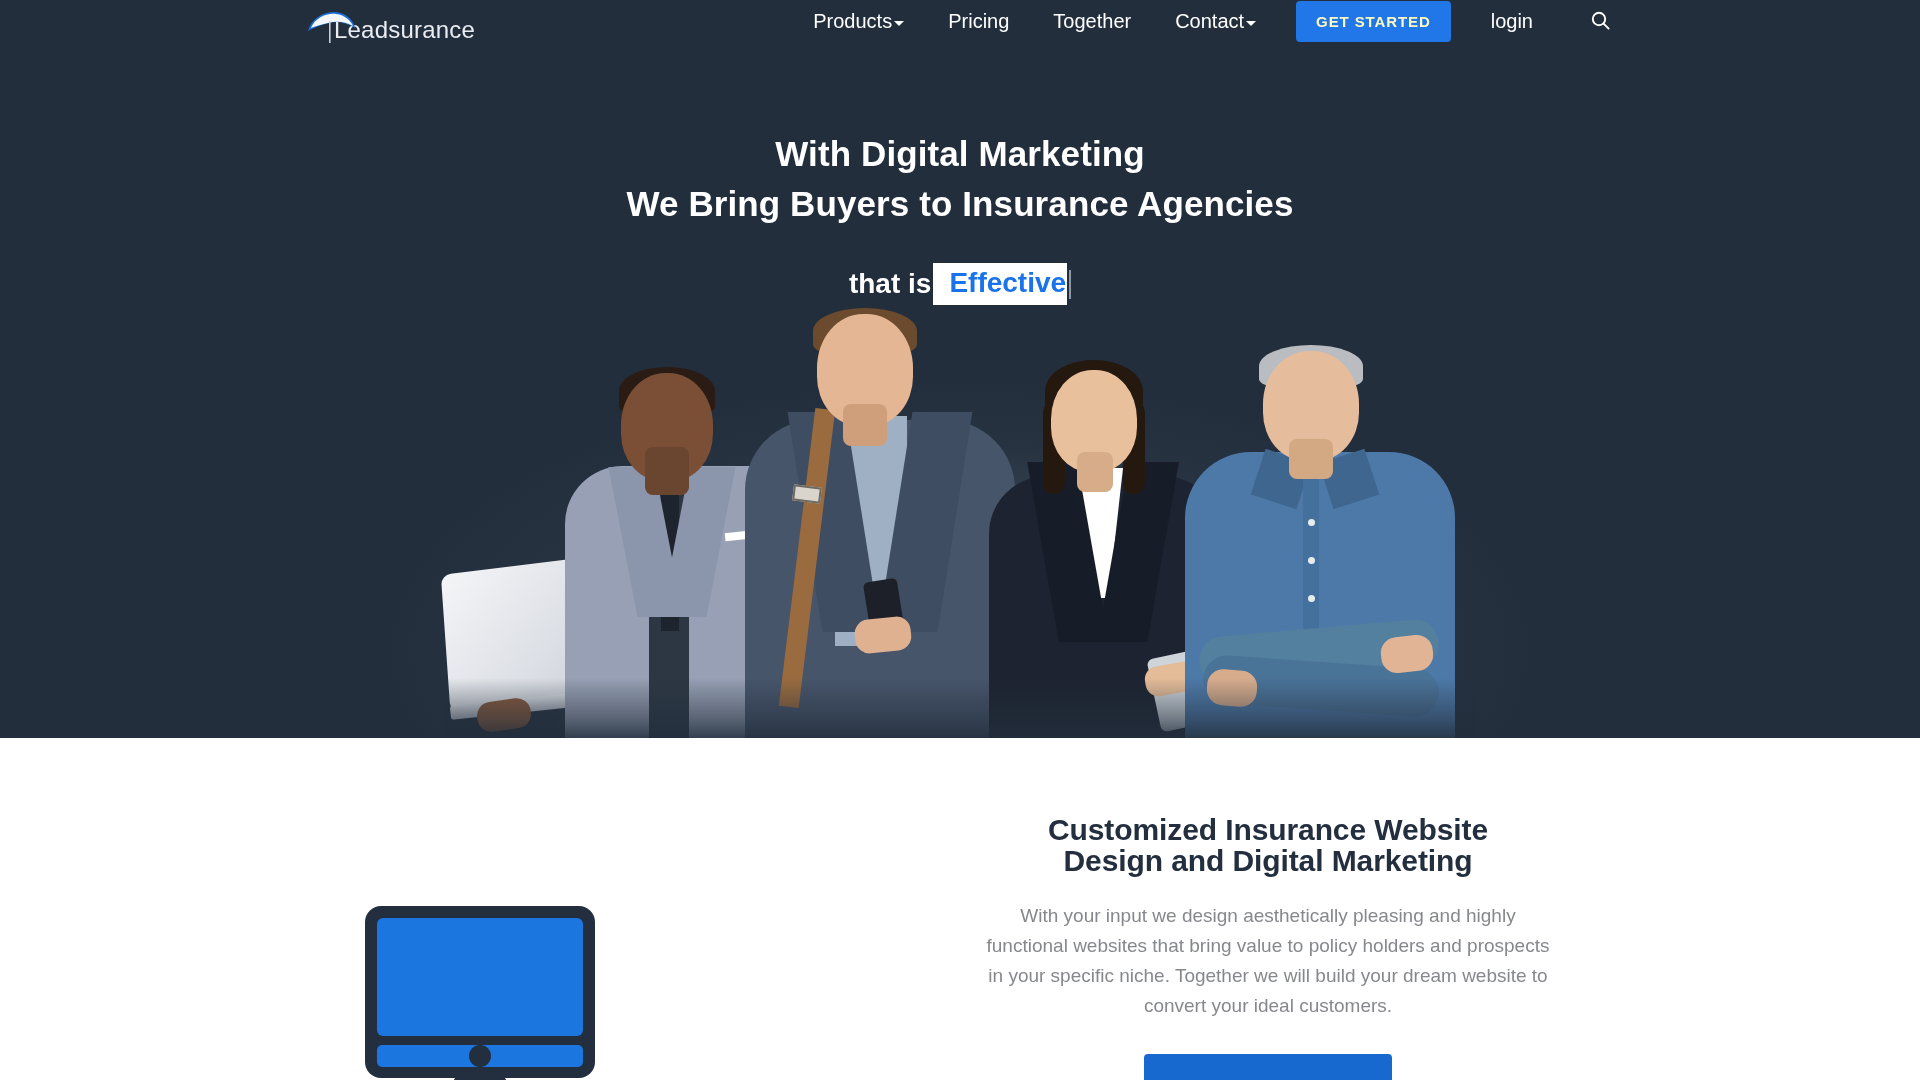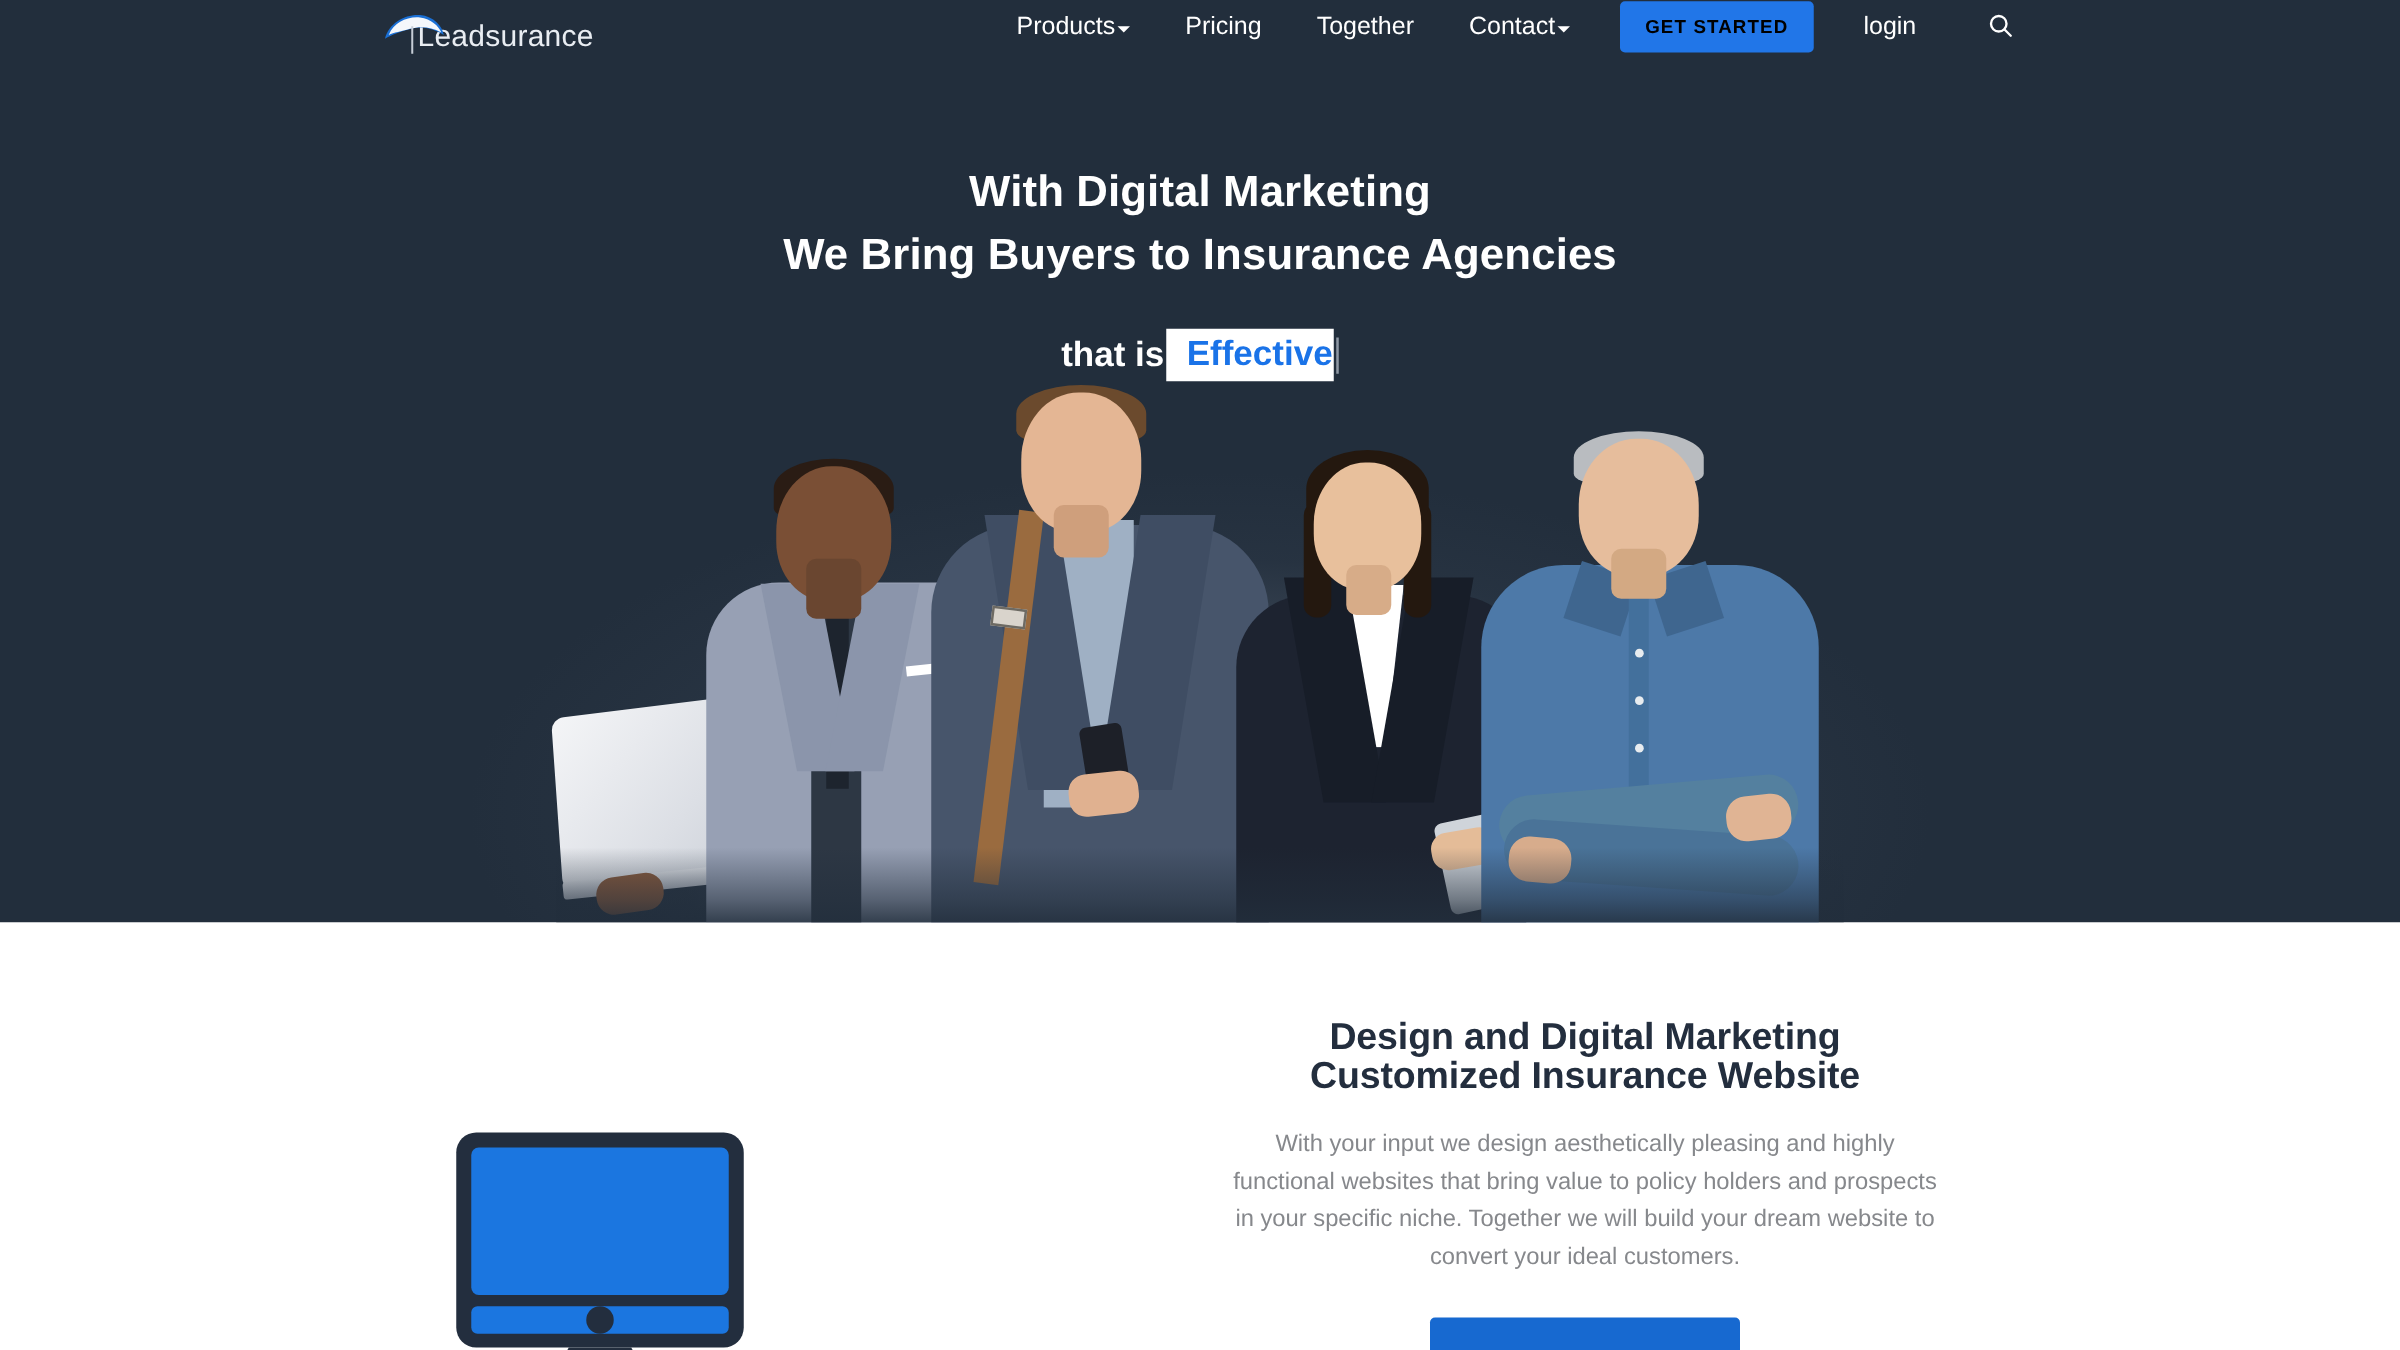--- a/index.html
+++ b/index.html
@@ -80,21 +80,21 @@
   .caret {
     width:0;height:0;
     border-left:5px solid transparent;
     border-right:5px solid transparent;
     border-top:5px solid #ffffff;
     display:inline-block;
     margin-top:3px;
   }
   .btn-started {
     background:#2176e8;
-    color:#000000;
+    color:#fef9c3;
     font-size:15px;
     font-weight:700;
     letter-spacing:.9px;
     border:none;
     border-radius:4px;
     padding:12px 20px;
     margin:0 22px 0 18px;
     cursor:pointer;
     font-family:"Liberation Sans", sans-serif;
   }
@@ -421,19 +421,19 @@
         <rect x="18" y="145" width="206" height="22" rx="5" fill="#1b76e0"></rect>
         <circle cx="121" cy="156" r="11" fill="#232e3e"></circle>
         <polygon points="96,178 146,178 158,200 84,200" fill="#232e3e"></polygon>
         <polygon points="104,182 138,182 146,200 96,200" fill="#1b76e0"></polygon>
       </svg>
     </span>
   </div>
 
   <div class="s2-right">
     <h2 class="s2-title">
+      <div>Customized Insurance Website</div>
       <div>Design and Digital Marketing</div>
-      <div>Customized Insurance Website</div>
     </h2>
     <p class="s2-body">With your input we design aesthetically pleasing and highly functional websites that bring value to policy holders and prospects in your specific niche. Together we will build your dream website to convert your ideal customers.</p>
     <button class="s2-btn"></button>
   </div>
 </section>
 
 </body></html>

